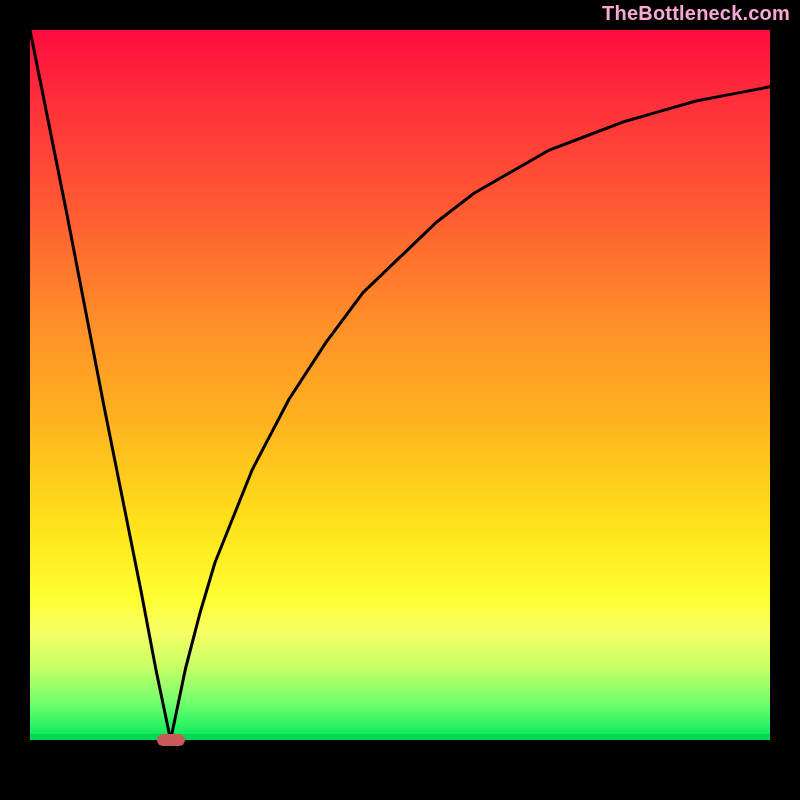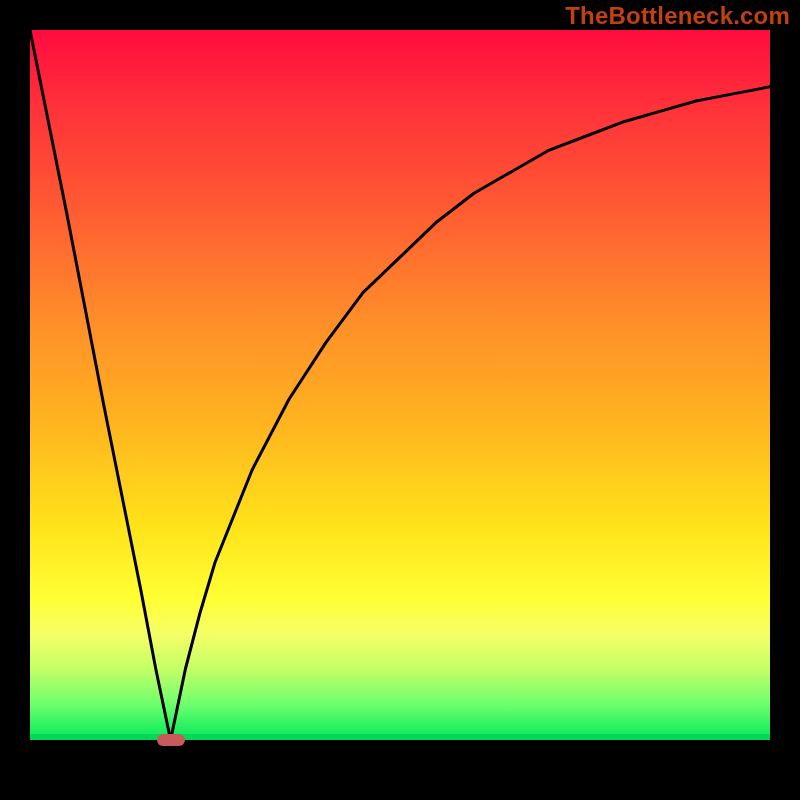--- a/index.html
+++ b/index.html
@@ -14,22 +14,22 @@
   .frame {
     position: relative;
     width: 800px;
     height: 800px;
     background: #000;
   }
   .watermark {
     position: absolute;
     top: 2px;
     right: 10px;
-    color: #c2410c;
-    font-size: 24px;
+    color: #f9a8d4;
+    font-size: 20px;
     font-weight: 600;
     letter-spacing: 0.2px;
     z-index: 4;
   }
   
   .plot {
     position: absolute;
     left: 30px;
     top: 30px;
     width: 740px;

